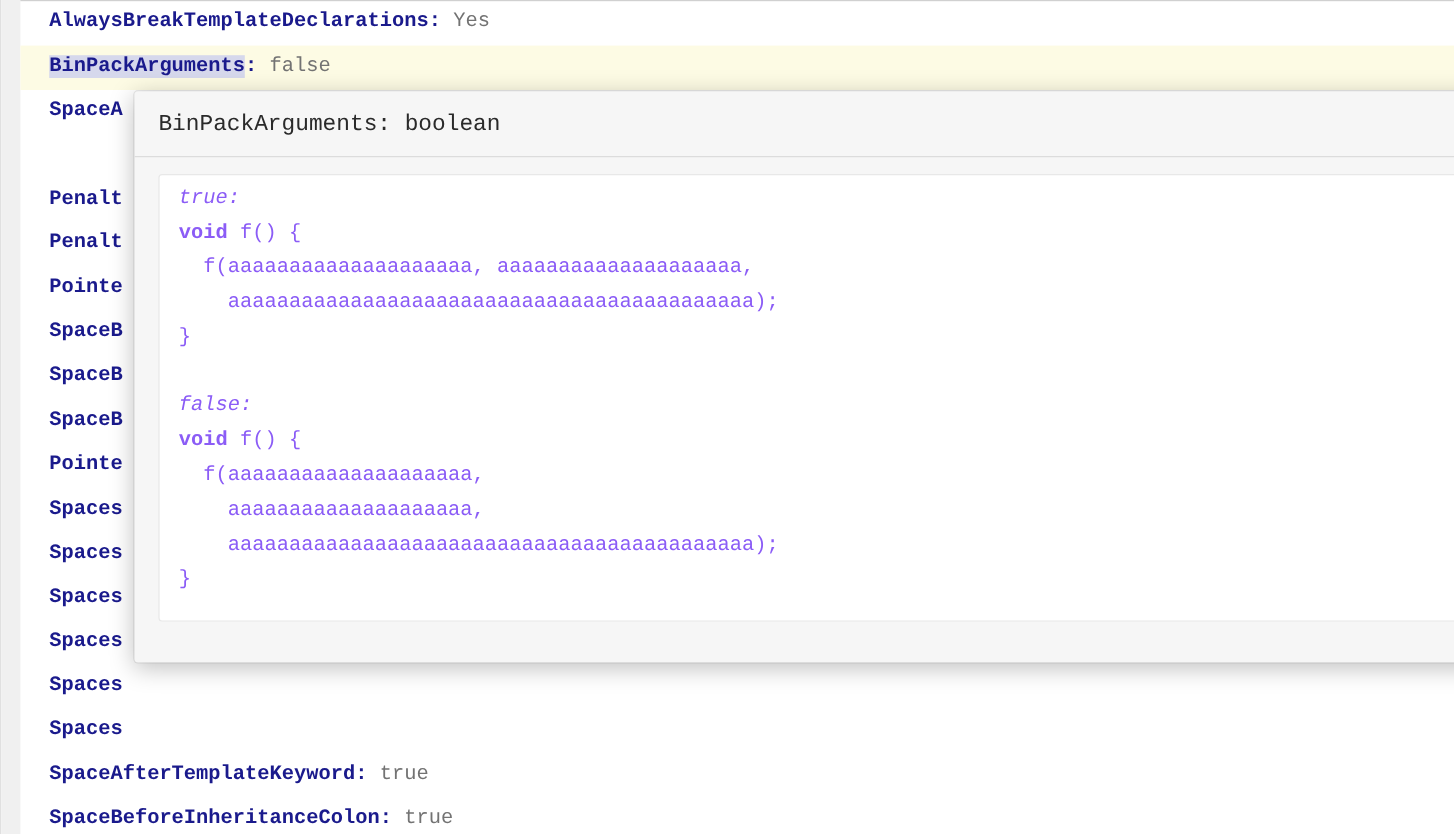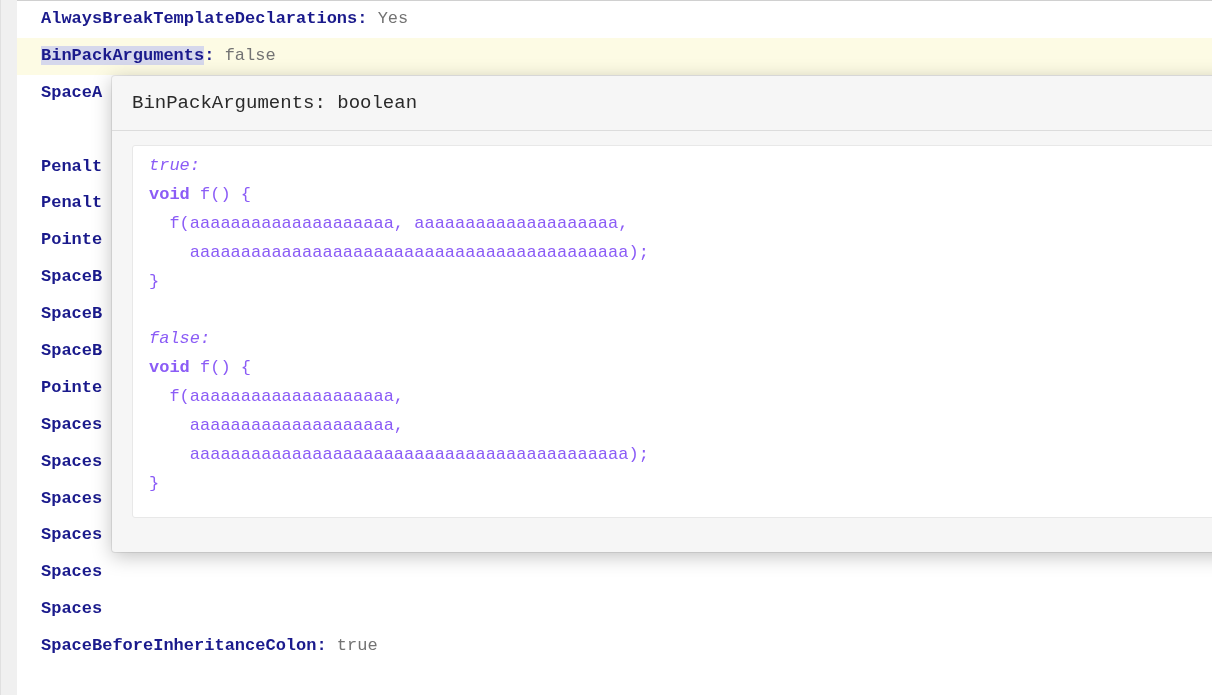--- a/index.html
+++ b/index.html
@@ -142,20 +142,21 @@
     <div class="code-line"><span class="key">SpaceB</span></div>
     <div class="code-line"><span class="key">SpaceB</span></div>
     <div class="code-line"><span class="key">SpaceB</span></div>
     <div class="code-line"><span class="key">Pointe</span></div>
     <div class="code-line"><span class="key">Spaces</span></div>
     <div class="code-line"><span class="key">Spaces</span></div>
     <div class="code-line"><span class="key">Spaces</span></div>
     <div class="code-line"><span class="key">Spaces</span></div>
     <div class="code-line"><span class="key">Spaces</span></div>
     <div class="code-line"><span class="key">Spaces</span></div>
+    <div class="code-line"><span class="key">SpaceAfterTemplateKeyword</span><span class="colon">:</span> <span class="value">true</span></div>
     <div class="code-line"><span class="key">SpaceBeforeInheritanceColon</span><span class="colon">:</span> <span class="value">true</span></div>
   </div>
 
 <div class="tooltip">
   <div class="tooltip-header">BinPackArguments: boolean</div>
   <div class="tooltip-body">
     <div class="code-block" id="code-example"><span class="em">true:</span>
 <span class="kw">void</span> f() {
   f(aaaaaaaaaaaaaaaaaaaa, aaaaaaaaaaaaaaaaaaaa,
     aaaaaaaaaaaaaaaaaaaaaaaaaaaaaaaaaaaaaaaaaaa);

